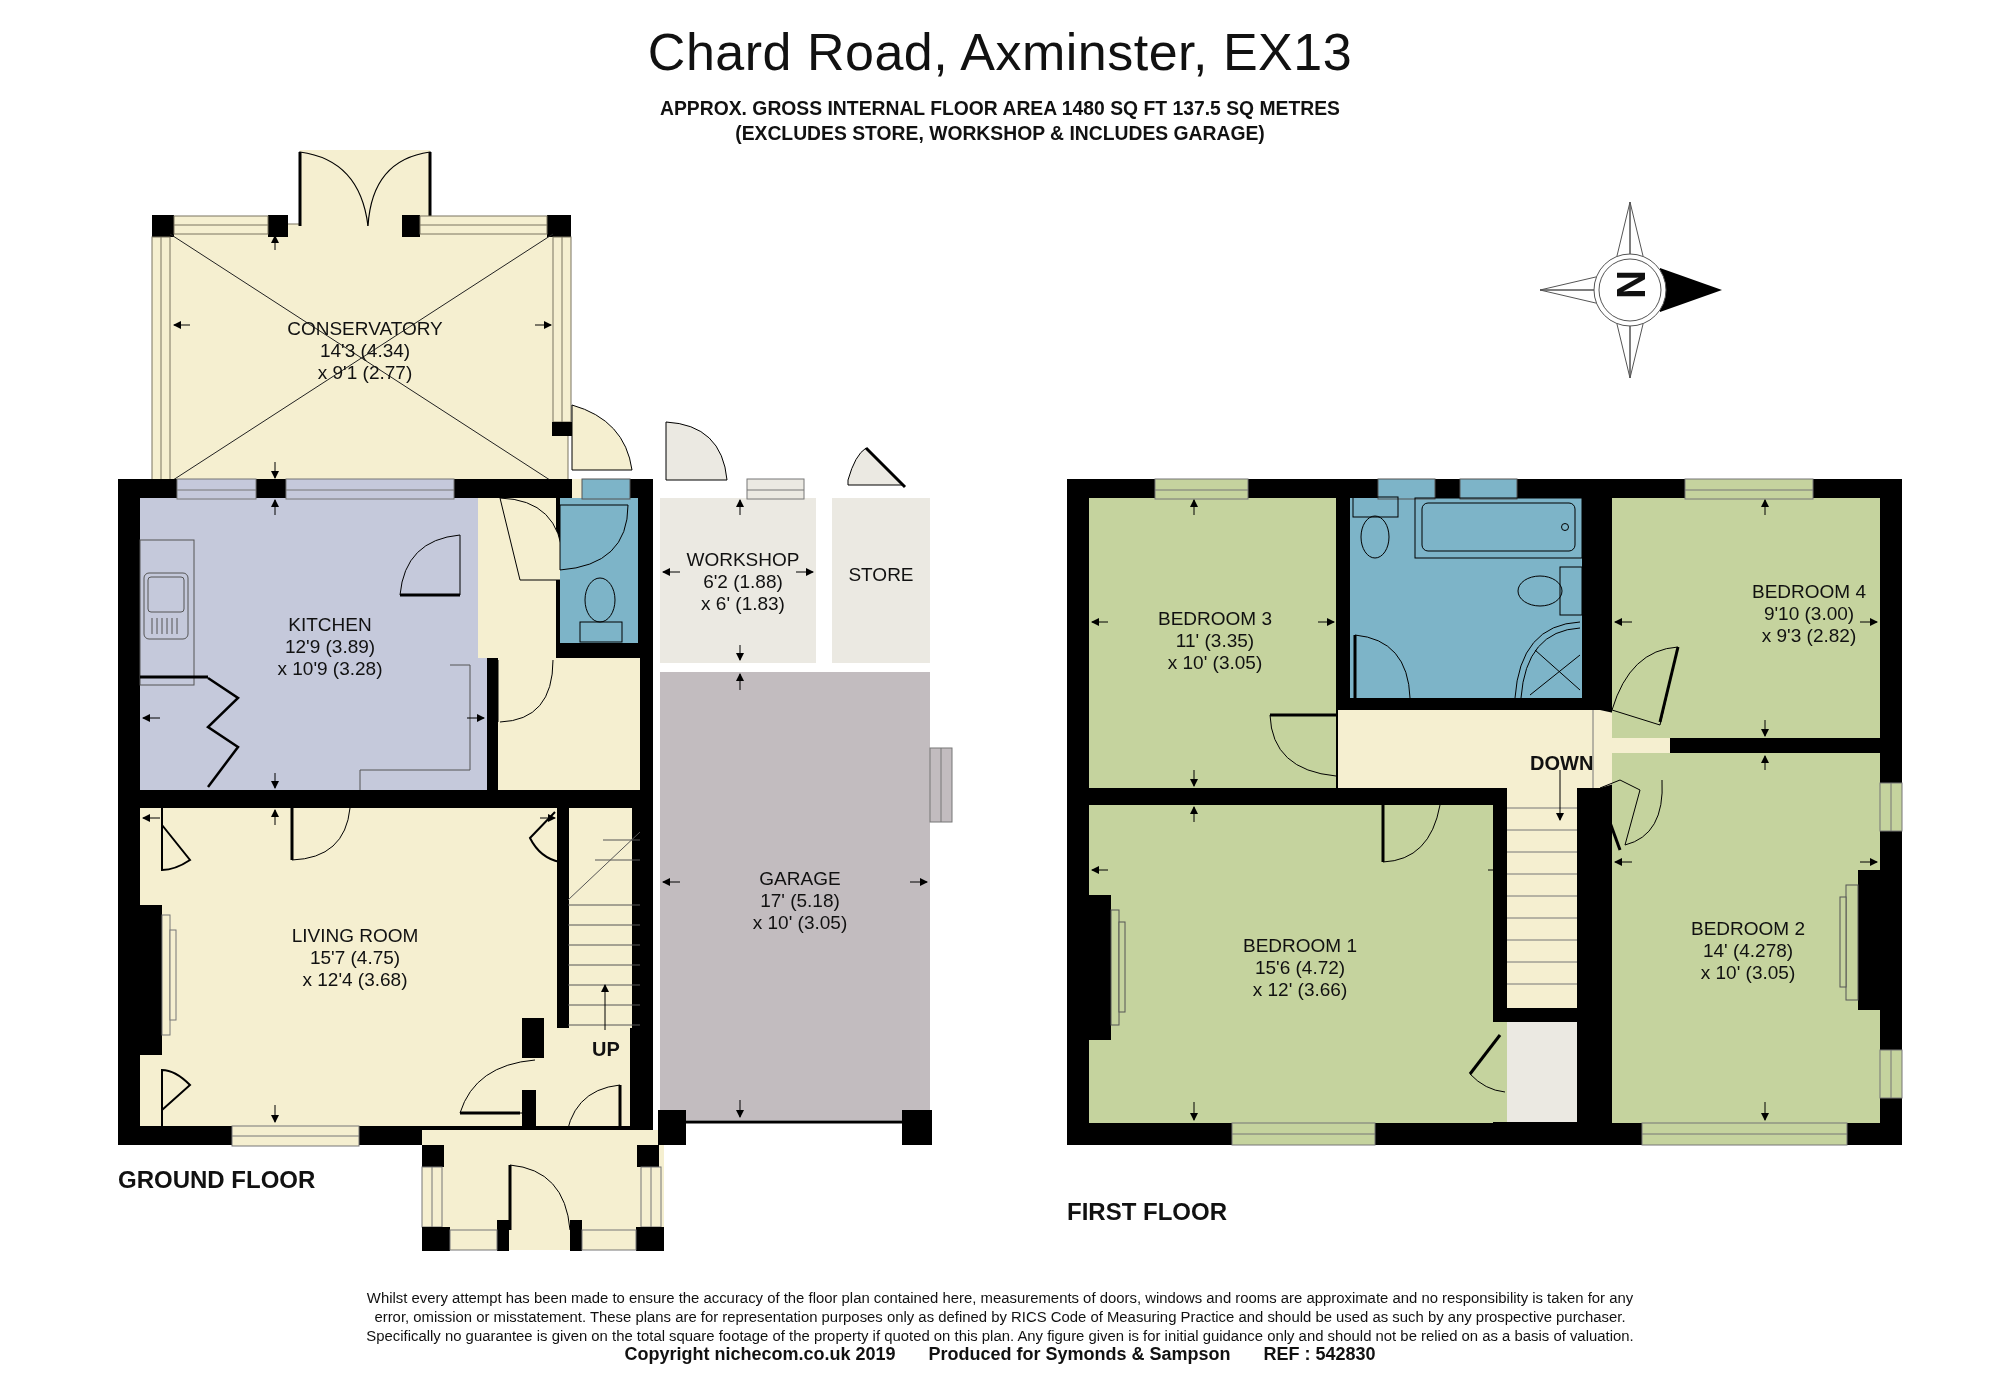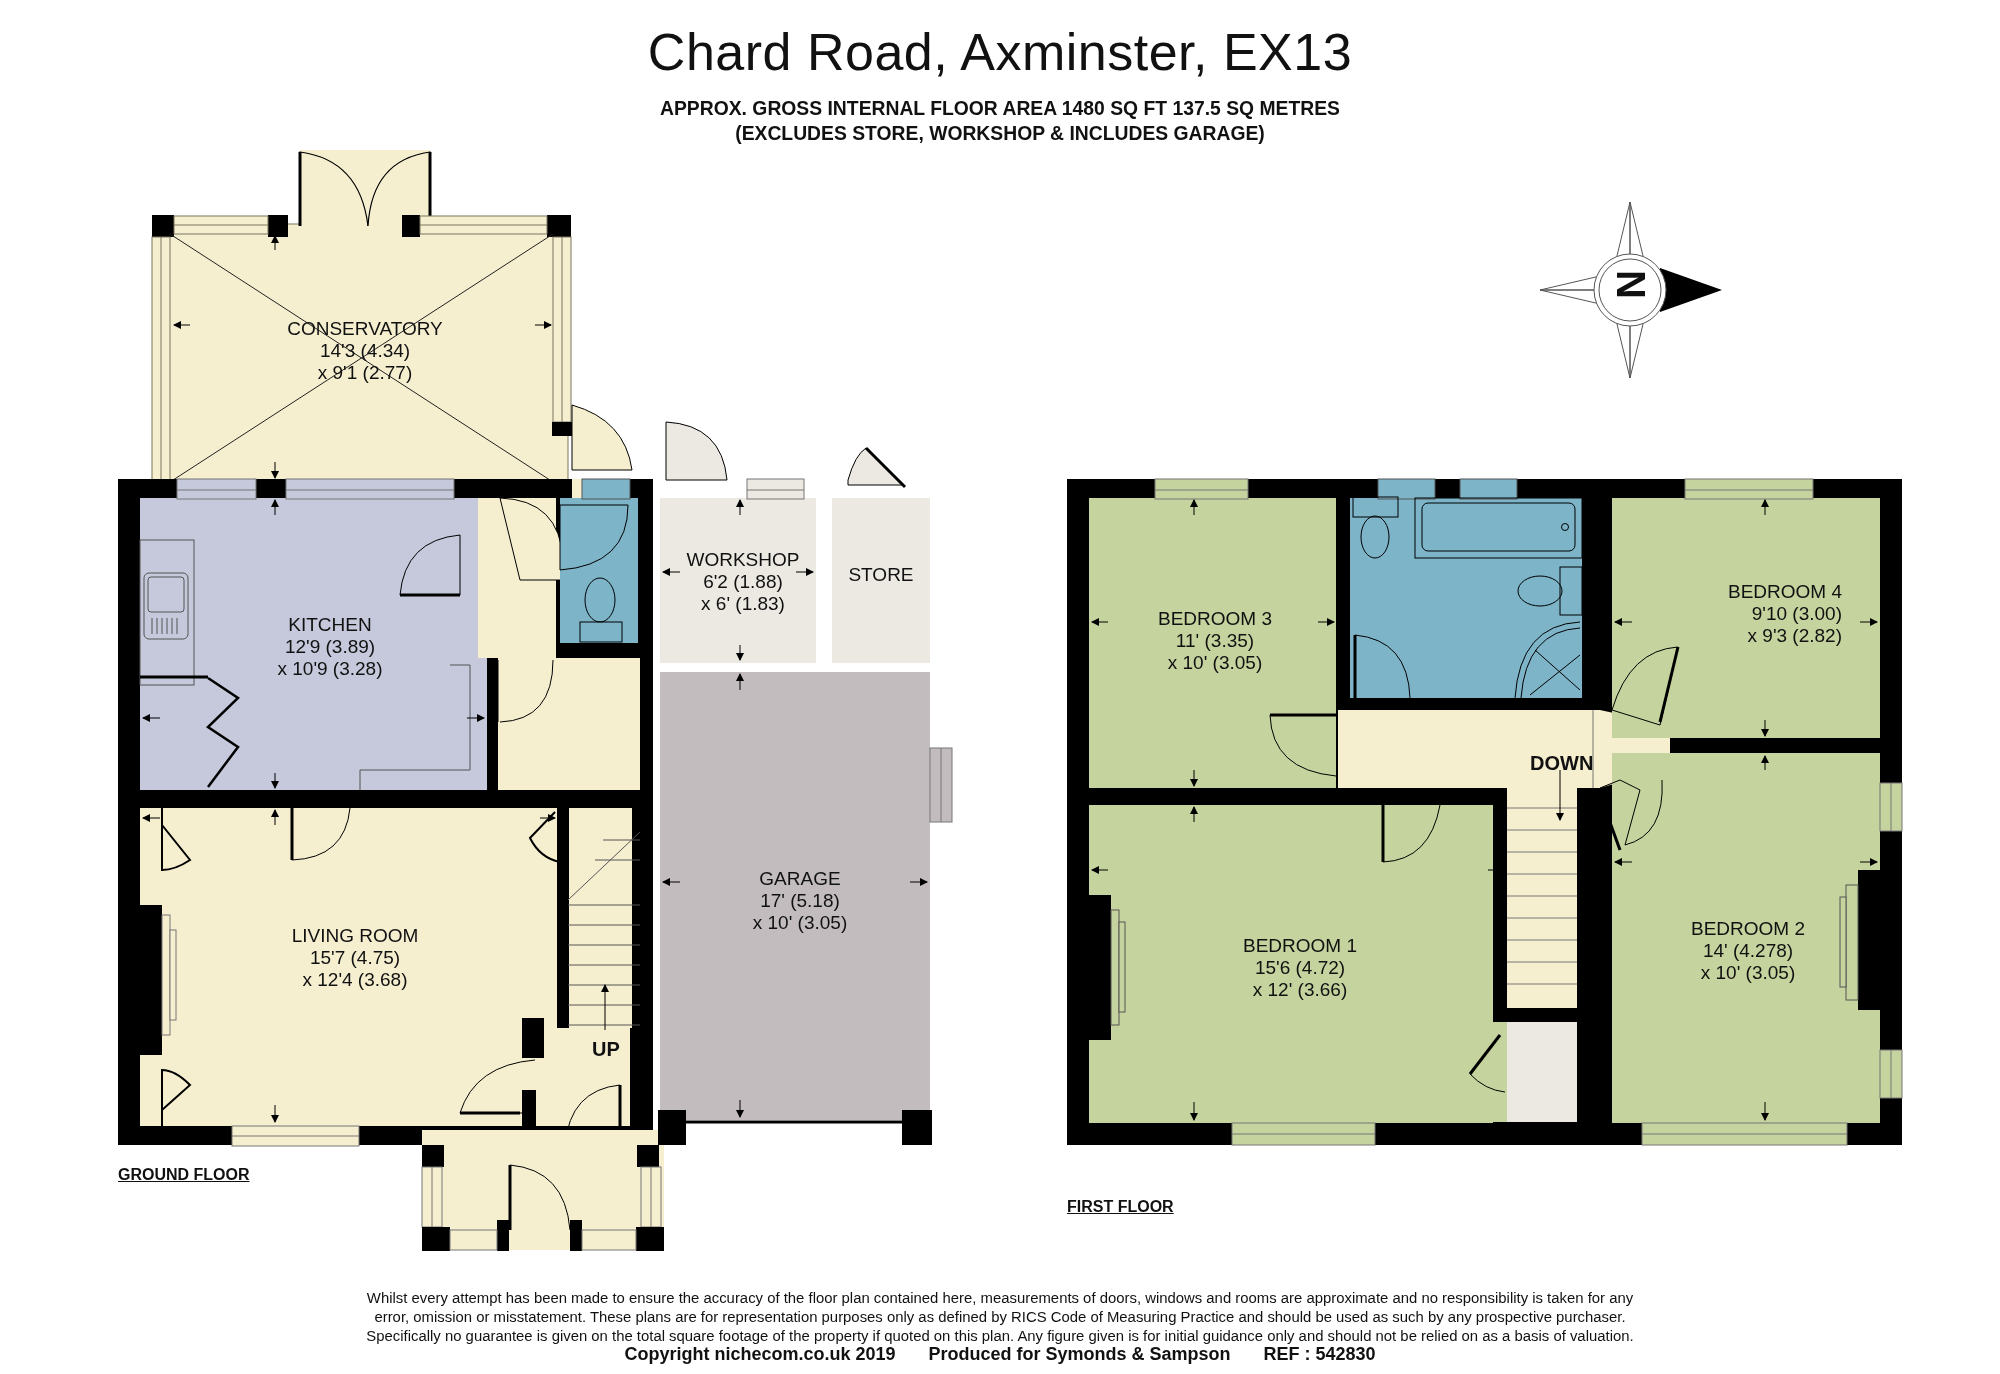--- a/index.html
+++ b/index.html
@@ -4,21 +4,21 @@
 <style>
   html, body { margin:0; padding:0; background:#ffffff; }
   body { width:2000px; height:1374px; position:relative; overflow:hidden; font-family:"Liberation Sans", sans-serif; color:#111; }
   .abs { position:absolute; }
   .title { left:0; width:2000px; top:22px; text-align:center; font-weight:normal; font-size:52px; letter-spacing:0.5px; }
   .subtitle { left:0; width:2000px; text-align:center; font-weight:bold; font-size:21px; transform:scaleX(0.92); }
   svg.plan { position:absolute; left:0; top:0; }
   .room-label { position:absolute; text-align:center; line-height:1.15; }
   .room-label .name { font-weight:normal; font-size:19px; }
   .room-label .dim { font-size:19px; }
-  .floor-label { position:absolute; font-weight:bold; font-size:16px;text-decoration:underline; }
+  .floor-label { position:absolute; font-weight:bold; font-size:24px; }
   .disclaimer { position:absolute; left:200px; width:1600px; top:1288px; text-align:center; font-size:15.5px; line-height:19px; transform:scaleX(0.96); }
   .copyright { position:absolute; left:0; width:2000px; top:1360px; text-align:center; font-weight:bold; font-size:18px; }
   .copyright span { margin:0 14px; }
   .stair-label { position:absolute; font-weight:bold; font-size:20px; }
 </style>
 </head>
 <body>
 
 <div class="abs title">Chard Road, Axminster, EX13</div>
 <div class="abs subtitle" style="top:96px;">APPROX. GROSS INTERNAL FLOOR AREA 1480 SQ FT 137.5 SQ METRES</div>
@@ -367,21 +367,21 @@
   <div class="dim">x 10' (3.05)</div>
 </div>
 <div class="stair-label" style="left:592px; top:1038px;">UP</div>
 <div class="floor-label" style="left:118px; top:1166px;">GROUND FLOOR</div>
 
 <div class="room-label" style="left:1135px; top:608px; width:160px;">
   <div class="name">BEDROOM 3</div>
   <div class="dim">11' (3.35)</div>
   <div class="dim">x 10' (3.05)</div>
 </div>
-<div class="room-label" style="left:1672px; top:581px; width:170px;text-align:right;">
+<div class="room-label" style="left:1724px; top:581px; width:170px;">
   <div class="name">BEDROOM 4</div>
   <div class="dim">9'10 (3.00)</div>
   <div class="dim">x 9'3 (2.82)</div>
 </div>
 <div class="room-label" style="left:1220px; top:935px; width:160px;">
   <div class="name">BEDROOM 1</div>
   <div class="dim">15'6 (4.72)</div>
   <div class="dim">x 12' (3.66)</div>
 </div>
 <div class="room-label" style="left:1663px; top:918px; width:170px;">

